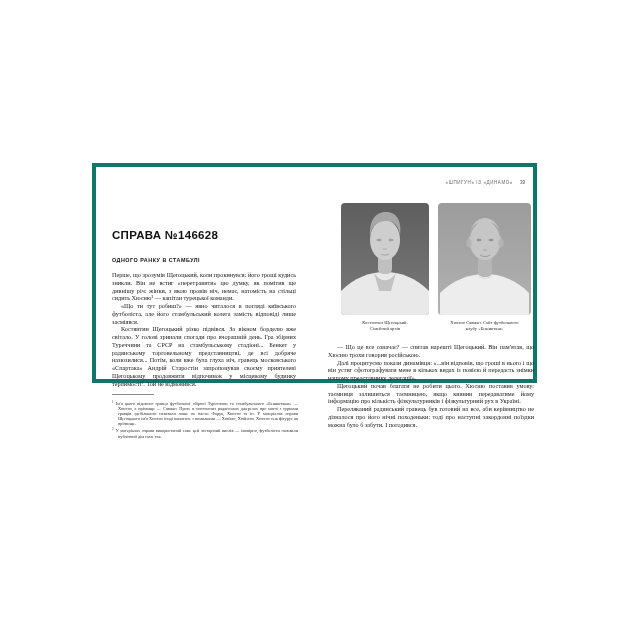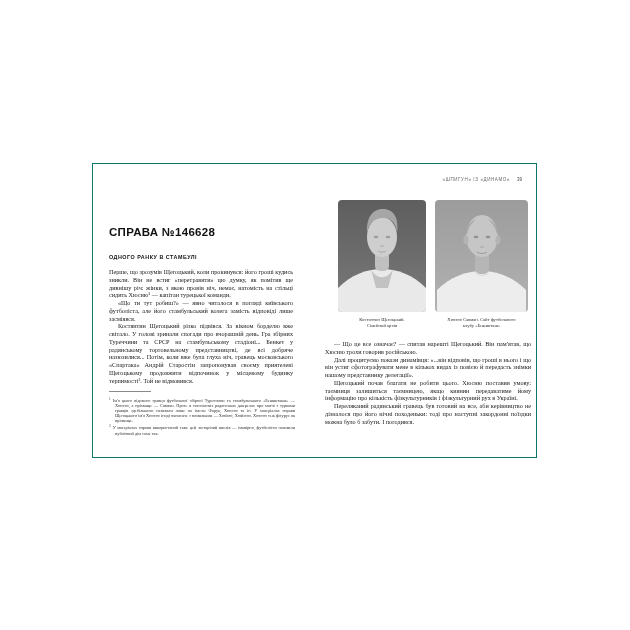--- a/index.html
+++ b/index.html
@@ -2,22 +2,22 @@
 <html><head>
 <meta charset="utf-8">
 <title>Book spread scan</title>
 <style>
   html,body{margin:0;padding:0;}
   body{
     width:630px;height:630px;background:#ffffff;position:relative;overflow:hidden;
     font-family:"Liberation Serif", serif;
   }
   .scan{
-    position:absolute;left:92px;top:163px;width:445px;height:295px;
-    border:1px solid #0f766e;background:#ffffff;box-sizing:border-box;
+    position:absolute;left:92px;top:163px;width:445px;height:220px;
+    border:4px solid #0f766e;background:#ffffff;box-sizing:border-box;
   }
   .page{position:absolute;top:0;height:100%;}
   .page-left{left:0;width:222px;}
   .page-right{left:222px;width:223px;}
 
   .chapter-title{
     position:absolute;left:16px;top:62px;margin:0;
     font-family:"Liberation Sans", sans-serif;font-weight:bold;
     font-size:11.5px;letter-spacing:.3px;color:#111;white-space:nowrap;
   }

